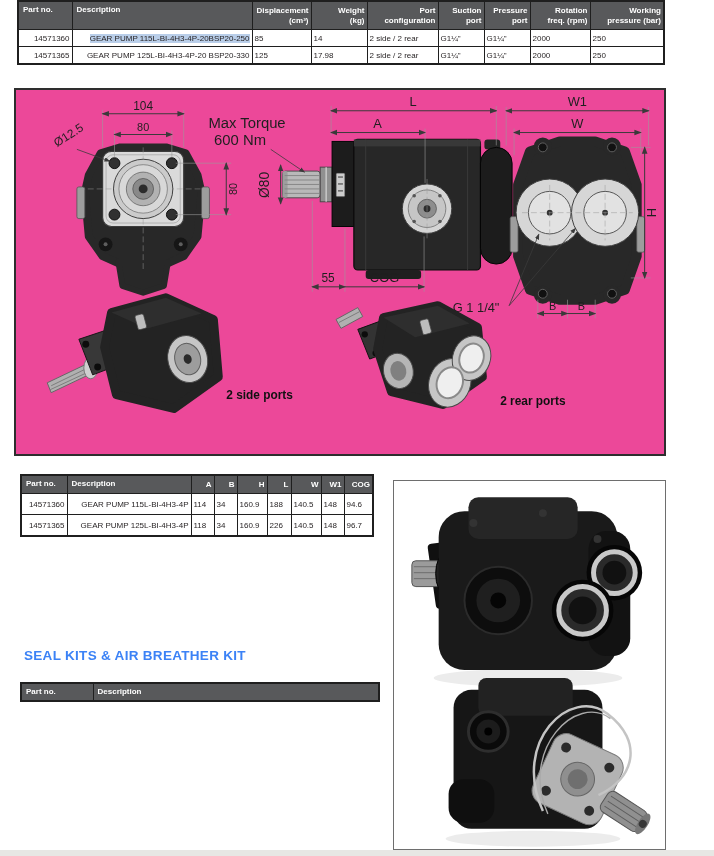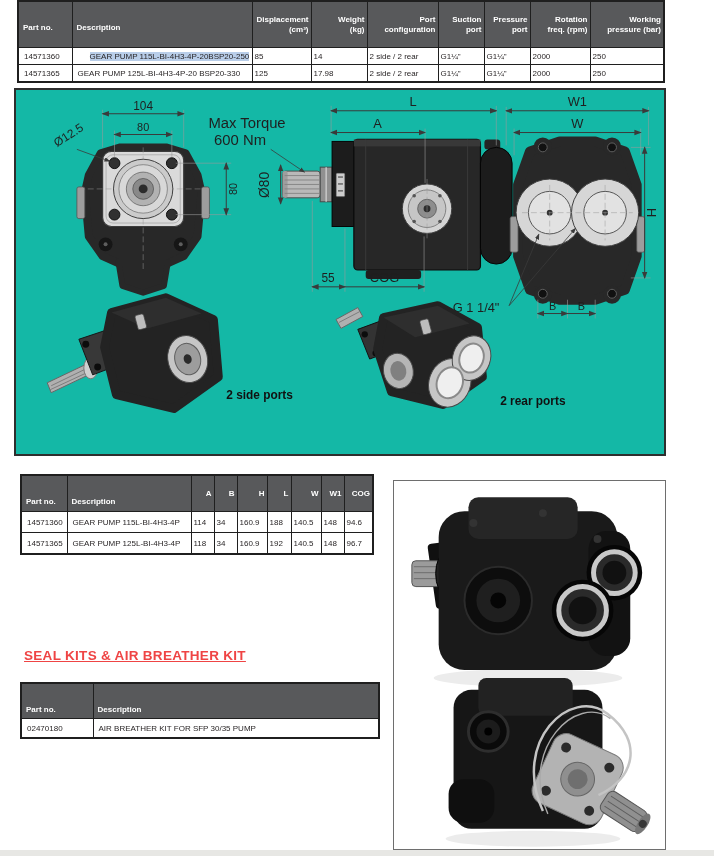--- a/index.html
+++ b/index.html
@@ -4,40 +4,40 @@
 <style>
   html,body{margin:0;padding:0;background:#c9c9c9;}
   #page{position:relative;width:714px;height:856px;background:#ffffff;overflow:hidden;
         font-family:"Liberation Sans",sans-serif;color:#1f1f1f;}
   
   table.tbl{border-collapse:collapse;table-layout:fixed;position:absolute;background:#fff;}
   table.tbl th,table.tbl td{border:1px solid #1f1f1f;overflow:hidden;white-space:nowrap;}
   table.tbl{border:2px solid #1f1f1f;}
   table.tbl th{background:#58595b;color:#fff;font-weight:bold;font-size:8px;line-height:1.25;
                text-align:right;vertical-align:middle;white-space:pre-line;padding:2px 2px;}
-  table.tbl th.l{text-align:left;padding-left:4px;vertical-align:top;padding-top:21px;}
+  table.tbl th.l{text-align:left;padding-left:4px;vertical-align:top;padding-top:3px;}
   table.tbl td{font-size:8px;text-align:left;vertical-align:middle;padding:1px 2px;color:#231f20;}
-  table.tbl td.l{text-align:left;padding-left:5px;}
+  table.tbl td.l{text-align:right;padding-left:5px;}
   #spec-table{left:17px;top:0;width:648px;}
   #spec-table thead th{height:22px;}
   #spec-table tbody td{height:14px;}
   #dim-table{left:20px;top:474px;width:354px;}
   #dim-table thead th{height:12px;}
   #dim-table tbody td{height:18px;}
   #seal-table{left:20px;top:682px;width:360px;}
   #seal-table thead th{height:11px;}
   #seal-table tbody td{height:16px;}
   .hl{background:#b9cee9;margin-left:12px;}
   
   #drawing-box{position:absolute;left:14px;top:88px;width:652px;height:368px;
-               border:2px solid #2e2e2e;box-sizing:border-box;background:#14b8a6;}
+               border:2px solid #2e2e2e;box-sizing:border-box;background:#ec4899;}
   #photo-box{position:absolute;left:393px;top:480px;width:273px;height:370px;
              border:1px solid #6e6e6e;box-sizing:border-box;background:#fff;}
   #seal-title{position:absolute;left:24px;top:648px;font-size:13.5px;font-weight:bold;
-              color:#ef4444;letter-spacing:.3px;text-decoration:underline;}
+              color:#3b82f6;letter-spacing:.3px;}
   #page-bottom-strip{position:absolute;left:0;top:850px;width:714px;height:6px;background:#e7e7e4;}
   
   .dl{stroke:#3a3a3a;stroke-width:1;fill:none}
   .ext{stroke:#9a9a9a;stroke-width:.6;fill:none}
   .cl{stroke:#9a9a9a;stroke-width:.5;stroke-dasharray:6 3;fill:none}
   .ldr{stroke:#3a3a3a;stroke-width:.8;fill:none}
   .dim{font-family:"Liberation Sans",sans-serif;font-size:12px;fill:#1f1f1f}
   .s11{font-size:11px}.s13{font-size:13px}.s14{font-size:14px}.s15{font-size:15px}
   .cap{font-family:"Liberation Sans",sans-serif;font-size:12px;font-weight:bold;fill:#111}
 </style>
@@ -327,21 +327,21 @@
         <td>140.5</td>
         <td>148</td>
         <td>94.6</td>
       </tr>
       <tr>
         <td class="l">14571365</td>
         <td class="l">GEAR PUMP 125L-BI-4H3-4P</td>
         <td>118</td>
         <td>34</td>
         <td>160.9</td>
-        <td>192</td>
+        <td>226</td>
         <td>140.5</td>
         <td>148</td>
         <td>96.7</td>
       </tr>
     </tbody>
   </table>
 
   <div id="seal-title">SEAL KITS &amp; AIR BREATHER KIT</div>
 
   <table class="tbl" id="seal-table">
@@ -349,24 +349,20 @@
         <col style="width:72px">
         <col style="width:286px">
       </colgroup>
     <thead>
       <tr>
         <th class="l">Part no.</th>
         <th class="l">Description</th>
       </tr>
     </thead>
     <tbody>
-      <tr>
-        <td class="l">02470180</td>
-        <td class="l">AIR BREATHER KIT FOR SFP 30/35 PUMP</td>
-      </tr>
     </tbody>
   </table>
 
   <div id="photo-box">
     <svg width="271" height="368" viewBox="0 0 273 370">
 
       <g>
         <ellipse cx="135" cy="198" rx="95" ry="9" fill="#ececec"></ellipse>
         <rect x="38" y="62" width="16" height="66" rx="4" fill="#101010" transform="rotate(-8 46 95)"></rect>
         <rect x="18" y="80" width="32" height="26" rx="4" fill="#9b9b9b" stroke="#555"></rect>

